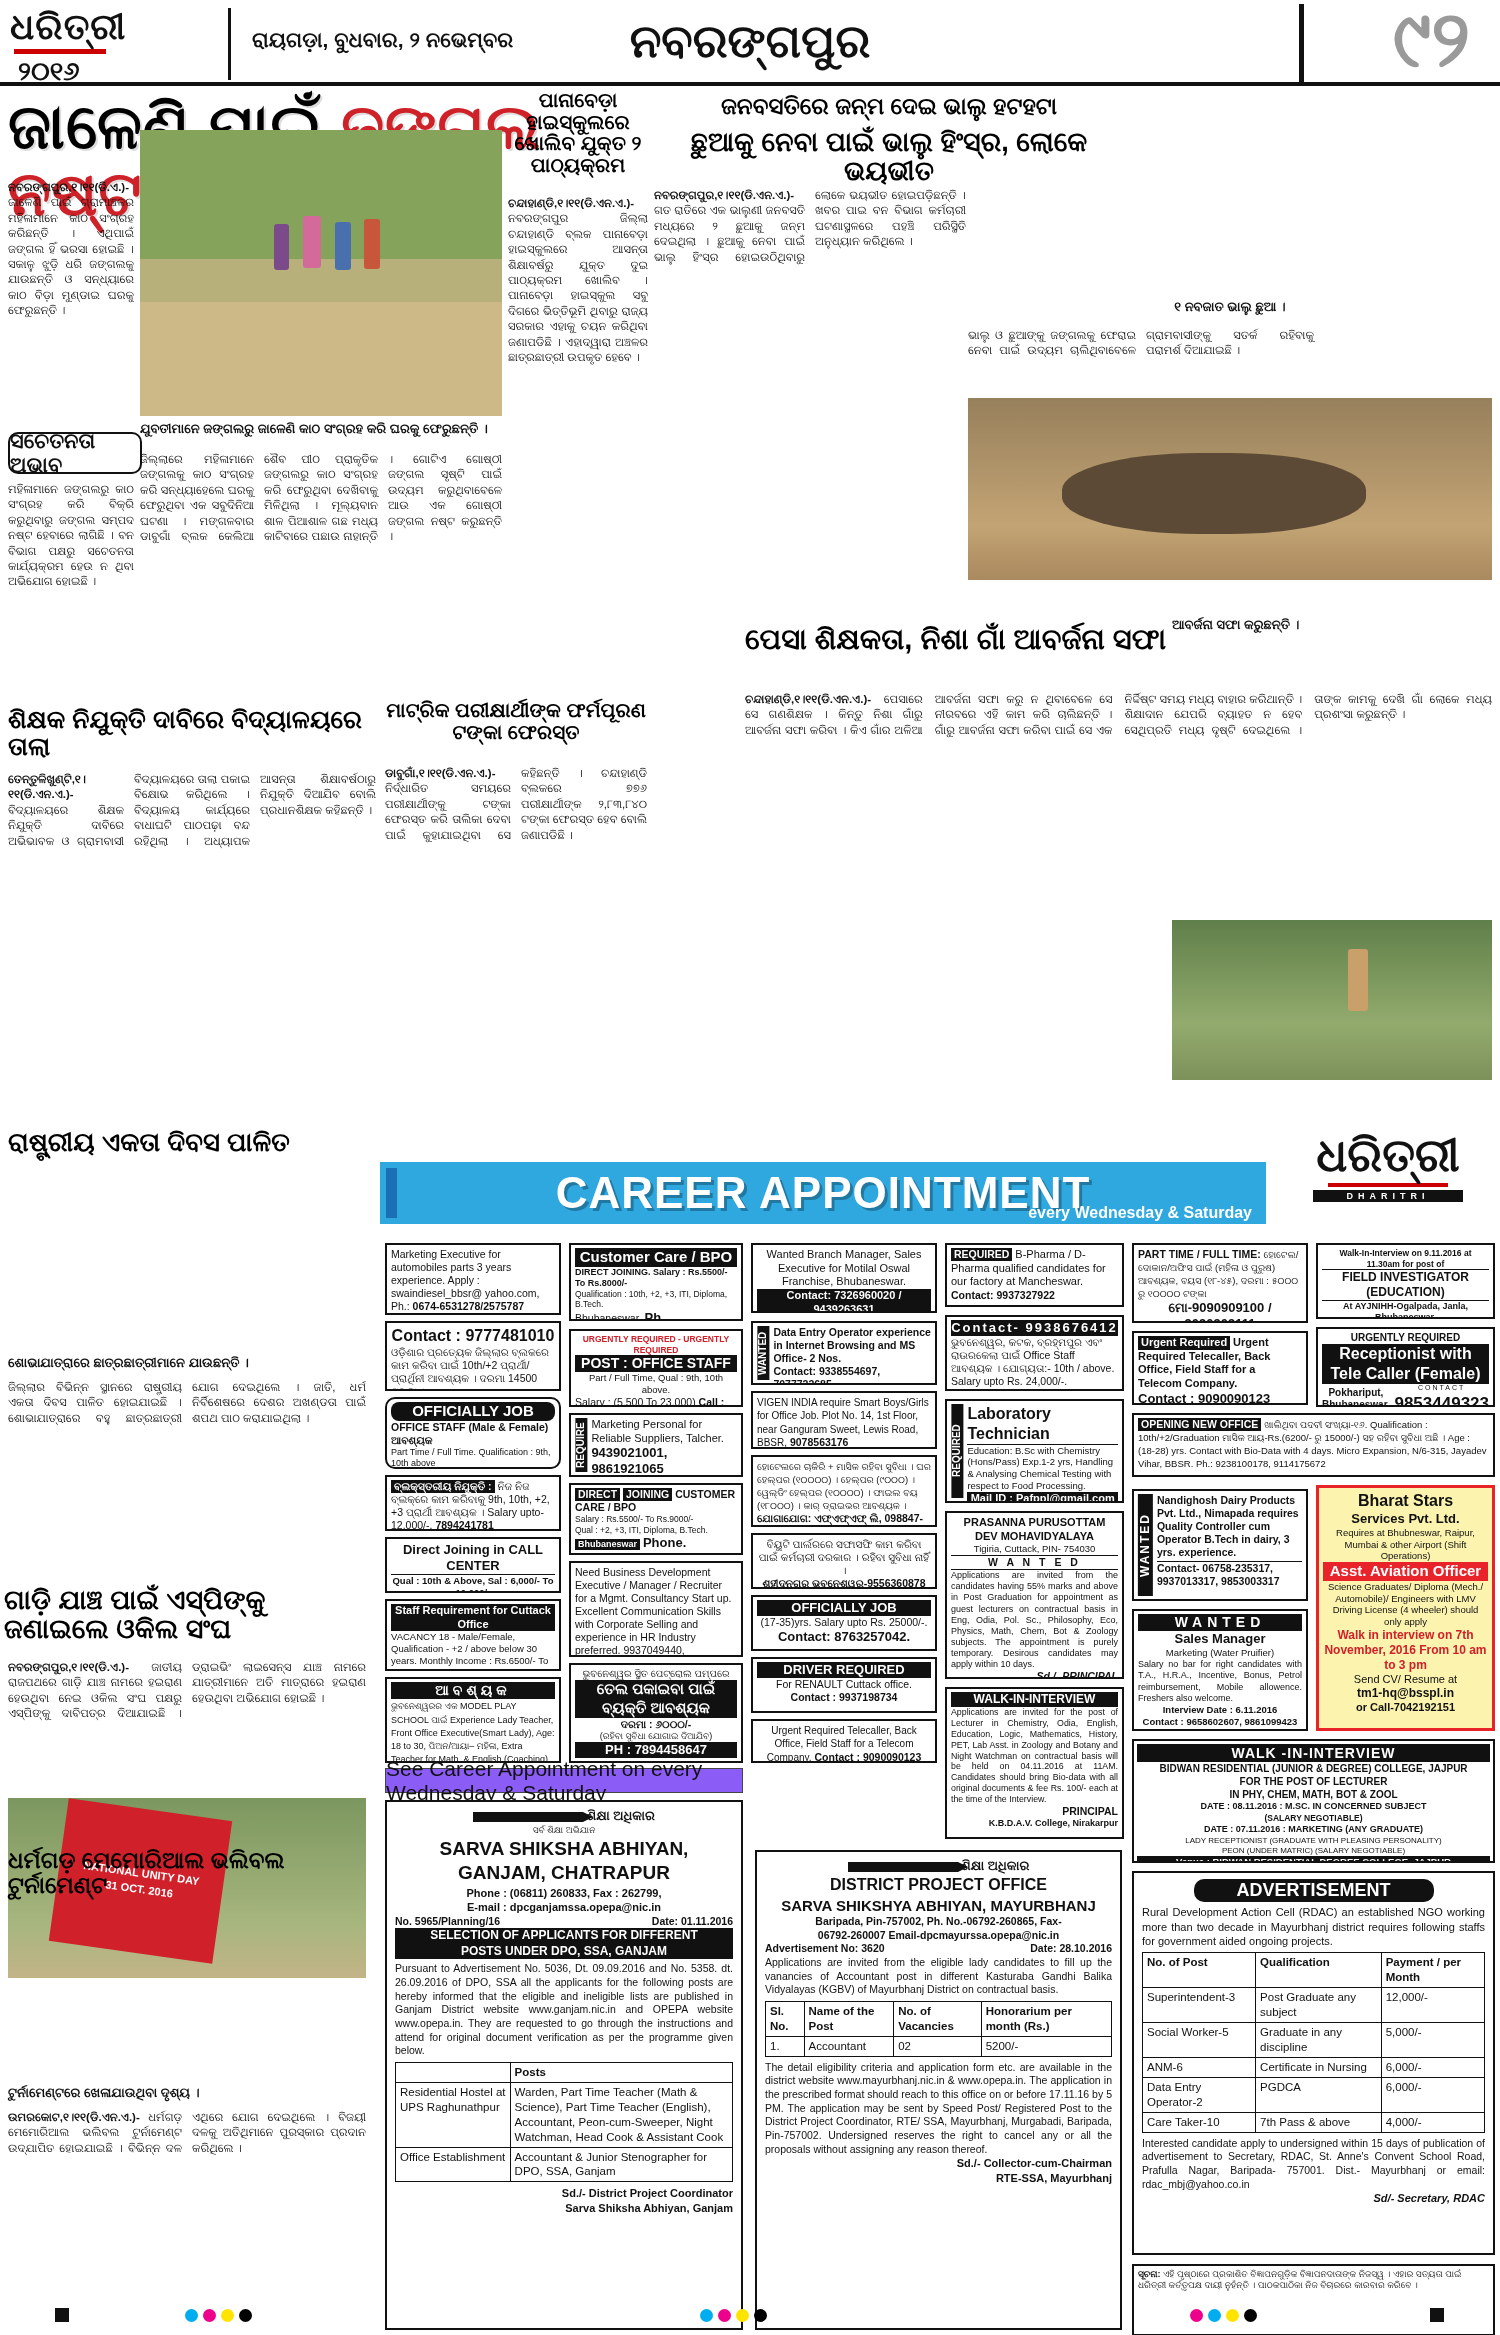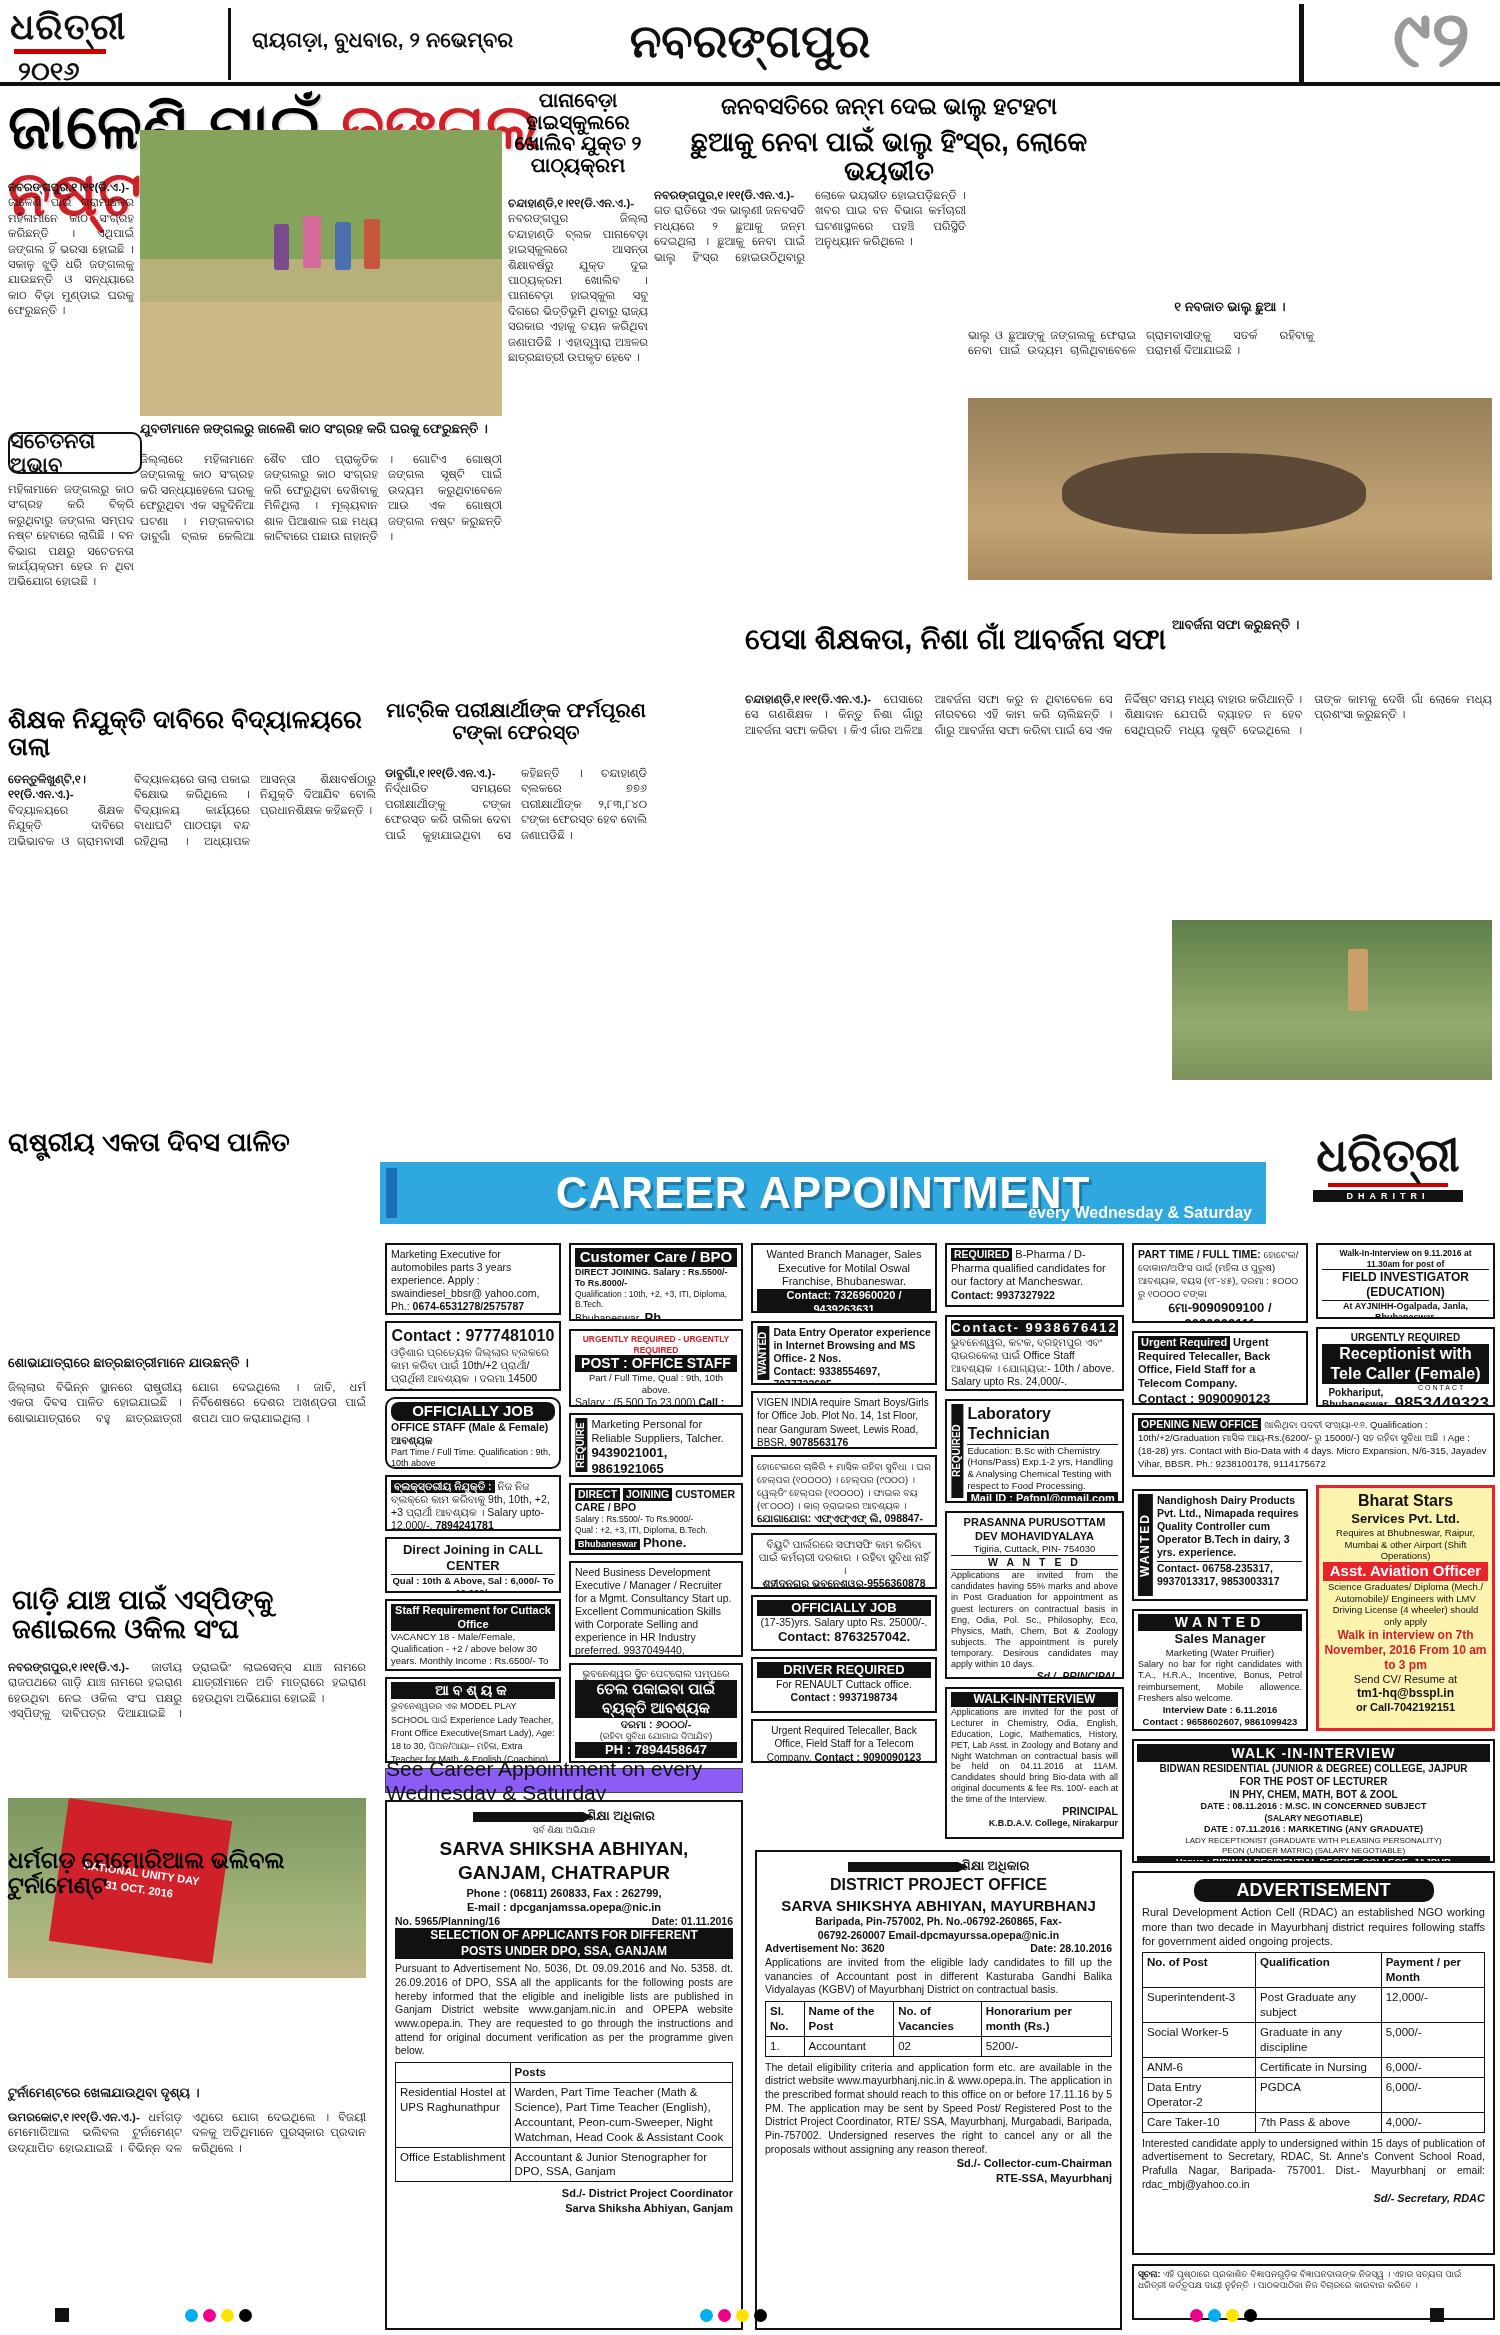--- a/index.html
+++ b/index.html
@@ -130,21 +130,21 @@
 <div class="abs hl" style="left:8px;top:1128px;width:300px;font-size:26px">ରାଷ୍ଟ୍ରୀୟ ଏକତା ଦିବସ ପାଳିତ</div>
 <div class="abs ph ph-unity" style="left:8px;top:1170px;width:358px;height:180px">
   <div class="flag">
     <span>NATIONAL UNITY DAY</span>
     <span>31 OCT. 2016</span>
   </div>
 </div>
 <div class="abs cap" style="left:8px;top:1352px;width:358px">ଶୋଭାଯାତ୍ରାରେ ଛାତ୍ରଛାତ୍ରୀମାନେ ଯାଉଛନ୍ତି ।</div>
 <div class="abs bt c2" style="left:8px;top:1380px;width:358px;height:196px">ଜିଲ୍ଲାର ବିଭିନ୍ନ ସ୍ଥାନରେ ରାଷ୍ଟ୍ରୀୟ ଏକତା ଦିବସ ପାଳିତ ହୋଇଯାଇଛି । ଶୋଭାଯାତ୍ରାରେ ବହୁ ଛାତ୍ରଛାତ୍ରୀ ଯୋଗ ଦେଇଥିଲେ । ଜାତି, ଧର୍ମ ନିର୍ବିଶେଷରେ ଦେଶର ଅଖଣ୍ଡତା ପାଇଁ ଶପଥ ପାଠ କରାଯାଇଥିଲା ।</div>
 
-<div class="abs hl" style="left:12px;top:1586px;width:358px;font-size:27px">ଗାଡ଼ି ଯାଞ୍ଚ ପାଇଁ ଏସ୍‌ପିଙ୍କୁ ଜଣାଇଲେ ଓକିଲ ସଂଘ</div>
+<div class="abs hl" style="left:4px;top:1586px;width:358px;font-size:27px">ଗାଡ଼ି ଯାଞ୍ଚ ପାଇଁ ଏସ୍‌ପିଙ୍କୁ ଜଣାଇଲେ ଓକିଲ ସଂଘ</div>
 <div class="abs bt c2" style="left:8px;top:1660px;width:358px;height:182px"><span class="dl">ନବରଙ୍ଗପୁର,୧।୧୧(ଡି.ଏ.)-</span> <span>ଜାତୀୟ ରାଜପଥରେ ଗାଡ଼ି ଯାଞ୍ଚ ନାମରେ ହଇରାଣ ହେଉଥିବା ନେଇ ଓକିଲ ସଂଘ ପକ୍ଷରୁ ଏସ୍‌ପିଙ୍କୁ ଦାବିପତ୍ର ଦିଆଯାଇଛି । ଡ୍ରାଇଭିଂ ଲାଇସେନ୍ସ ଯାଞ୍ଚ ନାମରେ ଯାତ୍ରୀମାନେ ଅତି ମାତ୍ରାରେ ହଇରାଣ ହେଉଥିବା ଅଭିଯୋଗ ହୋଇଛି ।</span></div>
 
 <div class="abs hl" style="left:8px;top:1848px;width:358px;font-size:23px">ଧର୍ମଗଡ଼ ମେମୋରିଆଲ ଭଲିବଲ ଟୁର୍ନାମେଣ୍ଟ</div>
 
 <div class="abs cap" style="left:8px;top:2082px;width:358px">ଟୁର୍ନାମେଣ୍ଟରେ ଖେଳାଯାଉଥିବା ଦୃଶ୍ୟ ।</div>
 <div class="abs bt c2" style="left:8px;top:2110px;width:358px;height:190px"><span class="dl">ଉମରକୋଟ,୧।୧୧(ଡି.ଏନ.ଏ.)-</span> <span>ଧର୍ମଗଡ଼ ମେମୋରିଆଲ ଭଲିବଲ ଟୁର୍ନାମେଣ୍ଟ ଉଦ୍‌ଯାପିତ ହୋଇଯାଇଛି । ବିଭିନ୍ନ ଦଳ ଏଥିରେ ଯୋଗ ଦେଇଥିଲେ । ବିଜୟୀ ଦଳକୁ ଅତିଥିମାନେ ପୁରସ୍କାର ପ୍ରଦାନ କରିଥିଲେ ।</span></div>
 
 <div class="banner" style="left:380px;top:1162px;width:886px;height:62px">
   <div class="strip"></div>
   <div class="t">CAREER APPOINTMENT</div>
@@ -491,21 +491,21 @@
           <td>Care Taker-10</td>
           <td>7th Pass &amp; above</td>
           <td>4,000/-</td>
         </tr>
   </tbody>
     </table>
   <div class="just" style="font-size:10.5px">Interested candidate apply to undersigned within 15 days of publication of advertisement to Secretary, RDAC, St. Anne's Convent School Road, Prafulla Nagar, Baripada- 757001. Dist.- Mayurbhanj or email: rdac_mbj@yahoo.co.in</div>
   <div class="b" style="text-align:right;font-style:italic;font-size:11px">Sd/- Secretary, RDAC</div>
 </div>
 
-<div class="ad" style="left:1132px;top:2264px;width:363px;height:56px;font-size:9px">
+<div class="ad" style="left:1132px;top:2264px;width:363px;height:72px;font-size:9px">
   <span class="b">ସୂଚନା:</span>
   <span>ଏହି ପୃଷ୍ଠାରେ ପ୍ରକାଶିତ ବିଜ୍ଞାପନଗୁଡ଼ିକ ବିଜ୍ଞାପନଦାତାଙ୍କ ନିଜସ୍ୱ । ଏହାର ସତ୍ୟତା ପାଇଁ ଧରିତ୍ରୀ କର୍ତ୍ତୃପକ୍ଷ ଦାୟୀ ନୁହଁନ୍ତି । ପାଠକପାଠିକା ନିଜ ବିଚାରରେ କାରବାର କରିବେ ।</span>
 </div>
 
 <div class="abs" style="left:0;top:2308px;width:1500px;height:24px">
   <span class="sq abs" style="left:55px"></span>
   <span class="abs" style="left:185px">
     <span class="dot" style="background:#00aeef"></span><span class="dot" style="background:#ec008c"></span><span class="dot" style="background:#ffe400"></span><span class="dot" style="background:#000"></span>
   </span>
   <span class="abs" style="left:700px">

